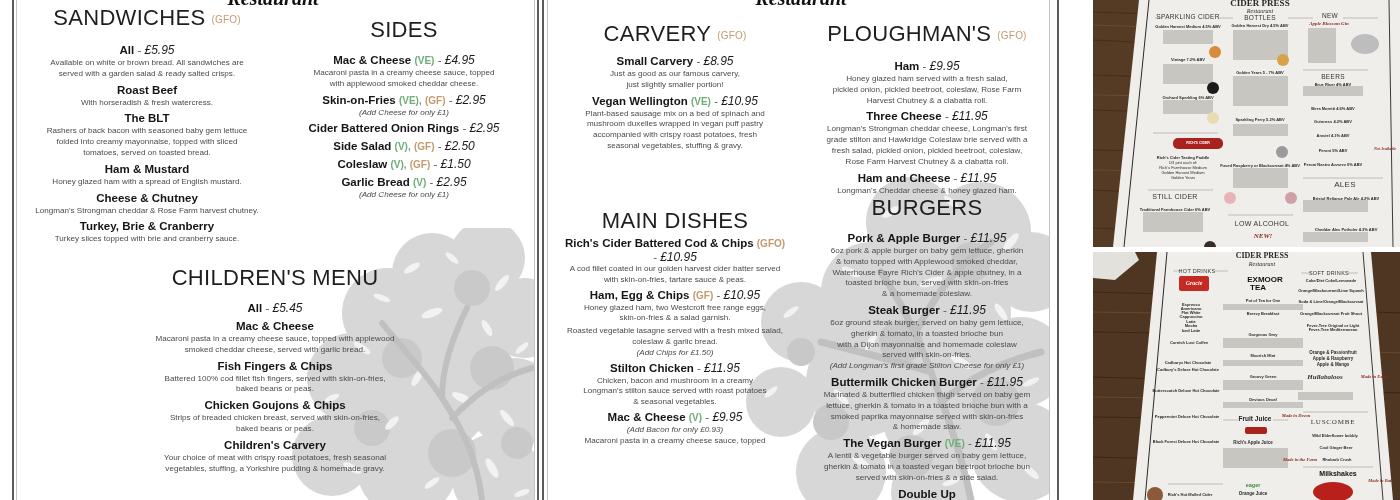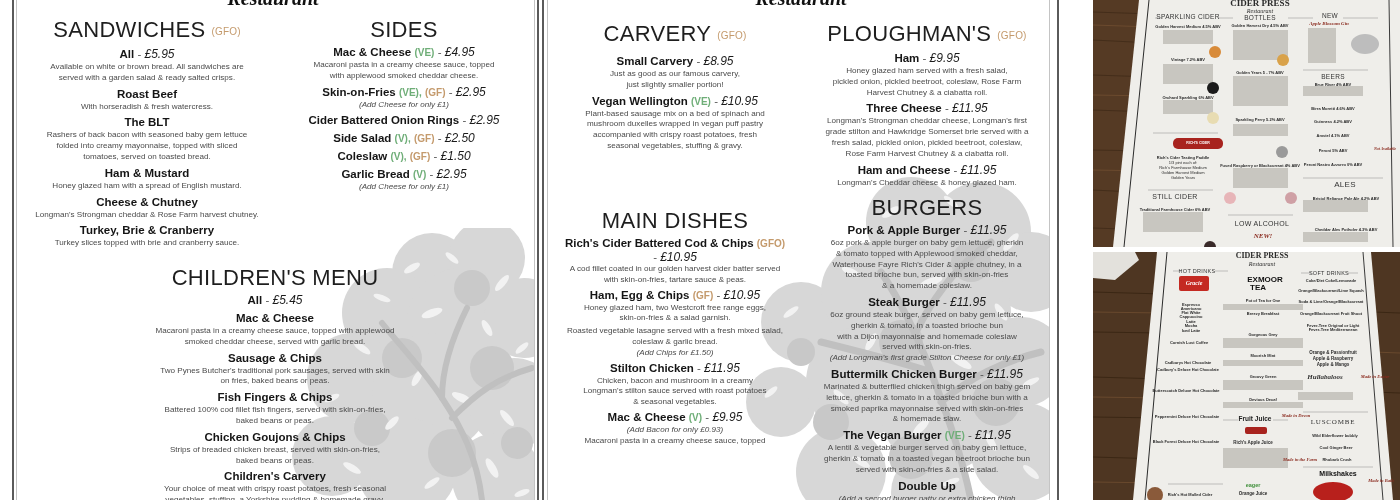--- a/index.html
+++ b/index.html
@@ -9,21 +9,21 @@
 #p2{left:540px;width:537px}
 .bl{position:absolute;top:0;height:500px;z-index:5}
 .dk{width:2px;background:#5a5a5a}
 .lt{width:1px;background:#c4c4c4}
 .tree{position:absolute;z-index:1}
 .script{position:absolute;top:-14px;width:200px;text-align:center;font-family:"Liberation Serif",serif;font-style:italic;font-weight:bold;font-size:20px;line-height:24px;color:#111;z-index:3}
 .sec{position:absolute;display:flex;flex-direction:column;align-items:center;z-index:3}
 .h{font-size:22px;line-height:30px;letter-spacing:.3px;color:#1e1e1e;white-space:nowrap}
 .htag{font-size:10px;letter-spacing:.2px;margin-left:6px;vertical-align:2px}
 .it{display:flex;flex-direction:column;align-items:center;margin-top:3px}
-.it.first{margin-top:0}
+.it.first{margin-top:8px}
 .md .it{margin-top:2px}
 .md .it.first{margin-top:0}
 .t{font-weight:bold;font-size:11.5px;line-height:15px;white-space:nowrap;color:#151515}
 .t.tp{line-height:13px}
 .tag{font-weight:bold;font-size:10px}
 .sep{font-weight:normal;color:#555}
 .p{font-weight:normal;font-style:italic;font-size:12px;color:#1a1a1a}
 .gf{color:#c49a6c}
 .ve{color:#6fae78}
 .d{font-size:8.1px;line-height:10.8px;color:#4a4a4a;white-space:nowrap}
@@ -87,21 +87,21 @@
     </g>
     <g stroke="#c0c0c0" fill="none" stroke-width="6" stroke-linecap="round">
       <path d="M190 272 C185 230 170 200 150 170 C130 140 110 120 90 95"></path>
       <path d="M160 190 C185 165 205 150 240 140"></path>
       <path d="M150 170 C150 140 160 110 175 80"></path>
     </g>
   </svg>
 
   <div class="script" style="left:173px">Restaurant</div>
 
-  <div class="sec" style="left:17px;top:15px;width:260px">
+  <div class="sec" style="left:17px;top:3px;width:260px">
     <div class="h"><span>SANDWICHES</span><span class="htag gf">(GFO)</span></div>
     <div class="it first">
       <div class="t"><span>All</span> <span class="sep">-</span> <span class="p">£5.95</span></div>
       <div class="d">Available on white or brown bread. All sandwiches are</div>
       <div class="d">served with a garden salad &amp; ready salted crisps.</div>
     </div>
     <div class="it">
       <div class="t">Roast Beef</div>
       <div class="d">With horseradish &amp; fresh watercress.</div>
     </div>
@@ -153,25 +153,20 @@
 
   <div class="sec" style="left:125px;top:263px;width:300px">
     <div class="h">CHILDREN'S MENU</div>
     <div class="it first">
       <div class="t"><span>All</span> <span class="sep">-</span> <span class="p">£5.45</span></div>
     </div>
     <div class="it">
       <div class="t">Mac &amp; Cheese</div>
       <div class="d">Macaroni pasta in a creamy cheese sauce, topped with applewood</div>
       <div class="d">smoked cheddar cheese, served with garlic bread.</div>
-    </div>
-    <div class="it">
-      <div class="t">Sausage &amp; Chips</div>
-      <div class="d">Two Pynes Butcher's traditional pork sausages, served with skin</div>
-      <div class="d">on fries, baked beans or peas.</div>
     </div>
     <div class="it">
       <div class="t">Fish Fingers &amp; Chips</div>
       <div class="d">Battered 100% cod fillet fish fingers, served with skin-on-fries,</div>
       <div class="d">baked beans or peas.</div>
     </div>
     <div class="it">
       <div class="t">Chicken Goujons &amp; Chips</div>
       <div class="d">Strips of breaded chicken breast, served with skin-on-fries,</div>
       <div class="d">baked beans or peas.</div>
@@ -263,21 +258,21 @@
     <div class="h"><span>PLOUGHMAN'S</span><span class="htag gf">(GFO)</span></div>
     <div class="it first">
       <div class="t"><span>Ham</span> <span class="sep">-</span> <span class="p">£9.95</span></div>
       <div class="d">Honey glazed ham served with a fresh salad,</div>
       <div class="d">pickled onion, pickled beetroot, coleslaw, Rose Farm</div>
       <div class="d">Harvest Chutney &amp; a ciabatta roll.</div>
     </div>
     <div class="it">
       <div class="t"><span>Three Cheese</span> <span class="sep">-</span> <span class="p">£11.95</span></div>
       <div class="d">Longman's Strongman cheddar cheese, Longman's first</div>
-      <div class="d">grade stilton and Hawkridge Somerset brie served with a</div>
+      <div class="d">grade stilton and Hawkridge Coleslaw brie served with a</div>
       <div class="d">fresh salad, pickled onion, pickled beetroot, coleslaw,</div>
       <div class="d">Rose Farm Harvest Chutney &amp; a ciabatta roll.</div>
     </div>
     <div class="it">
       <div class="t"><span>Ham and Cheese</span> <span class="sep">-</span> <span class="p">£11.95</span></div>
       <div class="d">Longman's Cheddar cheese &amp; honey glazed ham.</div>
     </div>
   </div>
 
   <div class="sec md" style="left:5px;top:206px;width:260px">

